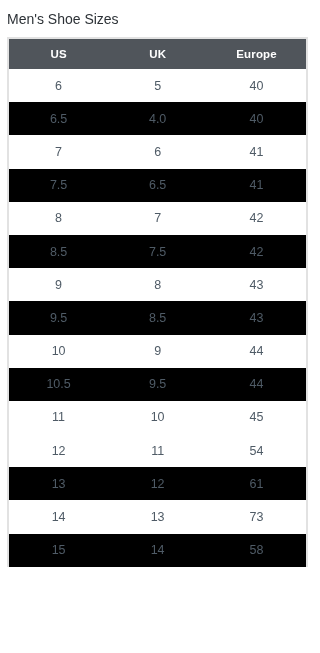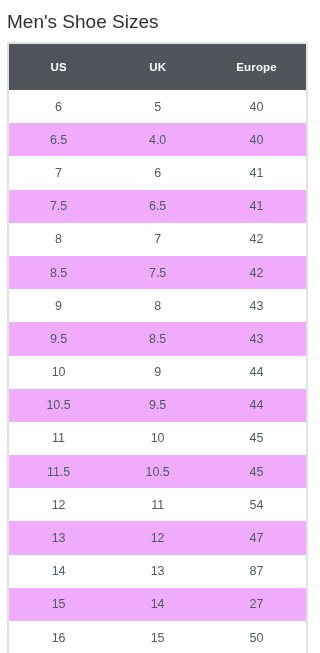--- a/index.html
+++ b/index.html
@@ -8,21 +8,21 @@
     background: #ffffff;
   }
   body {
     width: 315px;
     height: 653px;
     overflow: hidden;
     font-family: "Liberation Sans", sans-serif;
     -webkit-font-smoothing: antialiased;
   }
   #page-title {
-    font-size: 19px;
+    font-size: 14px;
     color: #2d3237;
     font-weight: 400;
     line-height: 1;
     padding: 12px 0 0 7px;
     margin: 0;
   }
   .table-wrap {
     margin: 11px 7px 0 7px;
     border-left: 2px solid #e2e2e2;
     border-right: 2px solid #e2e2e2;
@@ -33,36 +33,36 @@
     width: 100%;
     border-collapse: collapse;
     table-layout: fixed;
   }
   table.size-table th {
     background: #50555b;
     color: #ffffff;
     font-size: 11.5px;
     font-weight: bold;
     height: 30px;
-    padding: 8px;
+    padding: 0;
     letter-spacing: 0.2px;
   }
   table.size-table td {
     height: 33.2px;
     text-align: center;
     padding: 0;
     font-size: 12.5px;
     color: #4f5b66;
     font-weight: 400;
   }
   table.size-table tbody tr.row-odd td {
     background: #ffffff;
   }
   table.size-table tbody tr.row-even td {
-    background: #f0abfc;
+    background: #000000;
   }
   col.c-us { width: 33.4%; }
   col.c-uk { width: 33.3%; }
   col.c-eu { width: 33.3%; }
 </style>
 </head>
 <body>
 
 <h1 id="page-title">Men's Shoe Sizes</h1>
 
@@ -129,45 +129,35 @@
         <tr class="row-even">
           <td>10.5</td>
           <td>9.5</td>
           <td>44</td>
         </tr>
         <tr class="row-odd">
           <td>11</td>
           <td>10</td>
           <td>45</td>
         </tr>
-        <tr class="row-even">
-          <td>11.5</td>
-          <td>10.5</td>
-          <td>45</td>
-        </tr>
         <tr class="row-odd">
           <td>12</td>
           <td>11</td>
           <td>54</td>
         </tr>
         <tr class="row-even">
           <td>13</td>
           <td>12</td>
-          <td>47</td>
+          <td>61</td>
         </tr>
         <tr class="row-odd">
           <td>14</td>
           <td>13</td>
-          <td>87</td>
+          <td>73</td>
         </tr>
         <tr class="row-even">
           <td>15</td>
           <td>14</td>
-          <td>27</td>
-        </tr>
-        <tr class="row-odd">
-          <td>16</td>
-          <td>15</td>
-          <td>50</td>
+          <td>58</td>
         </tr>
       </tbody>
   </table>
 </div>
 
 </body></html>

